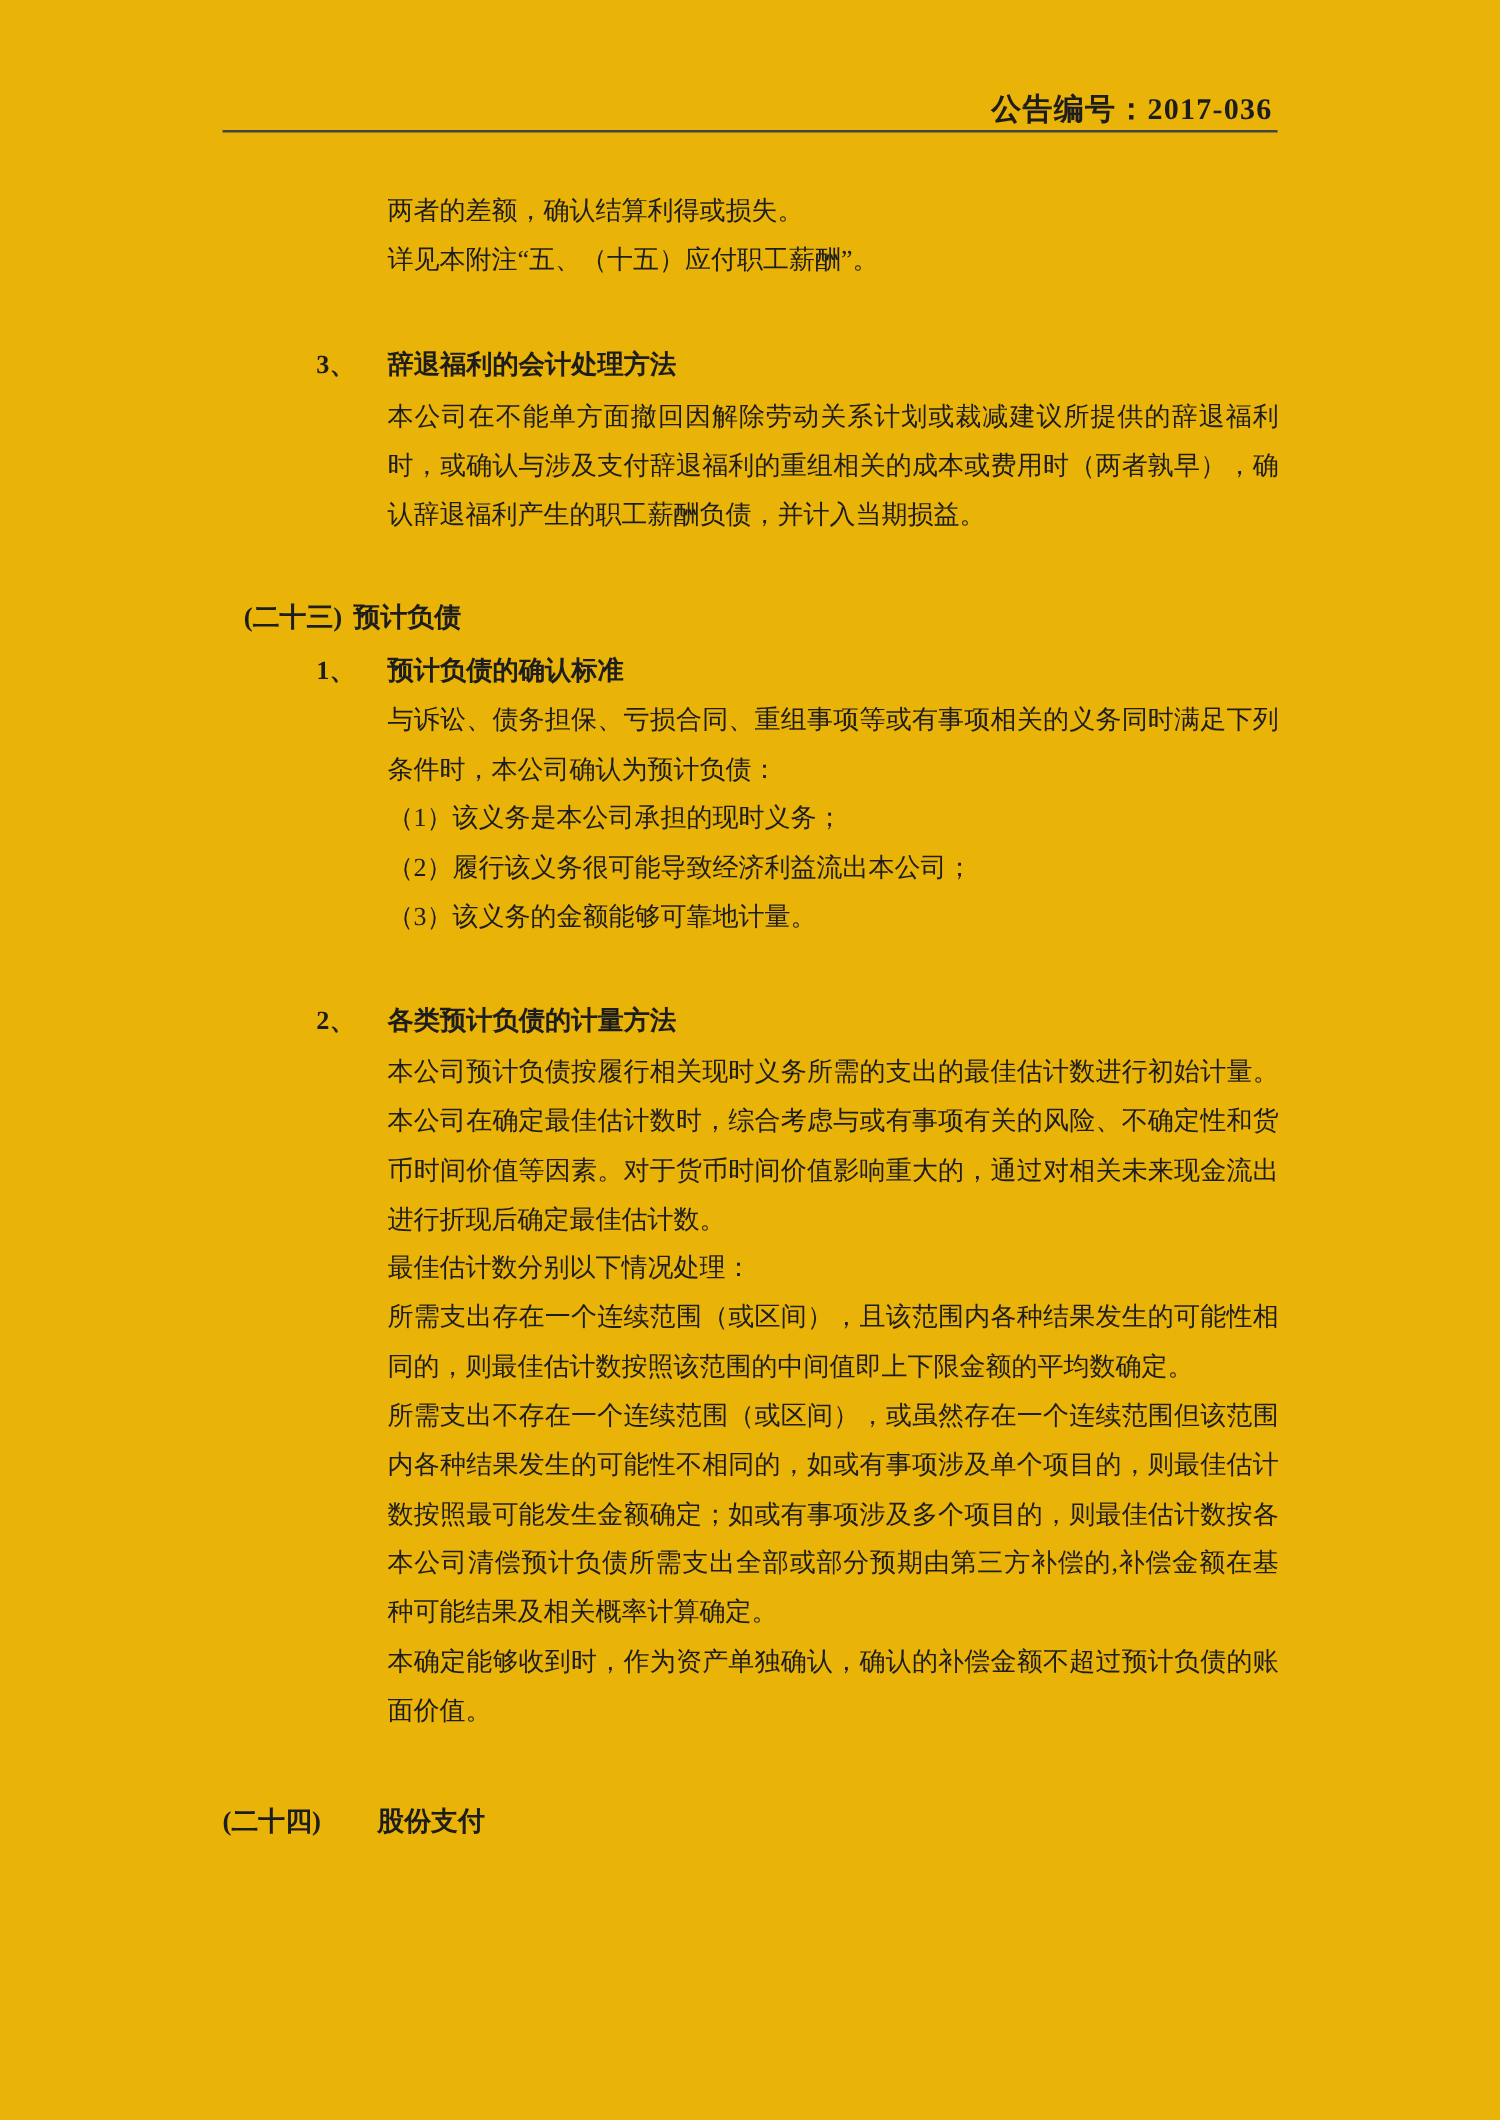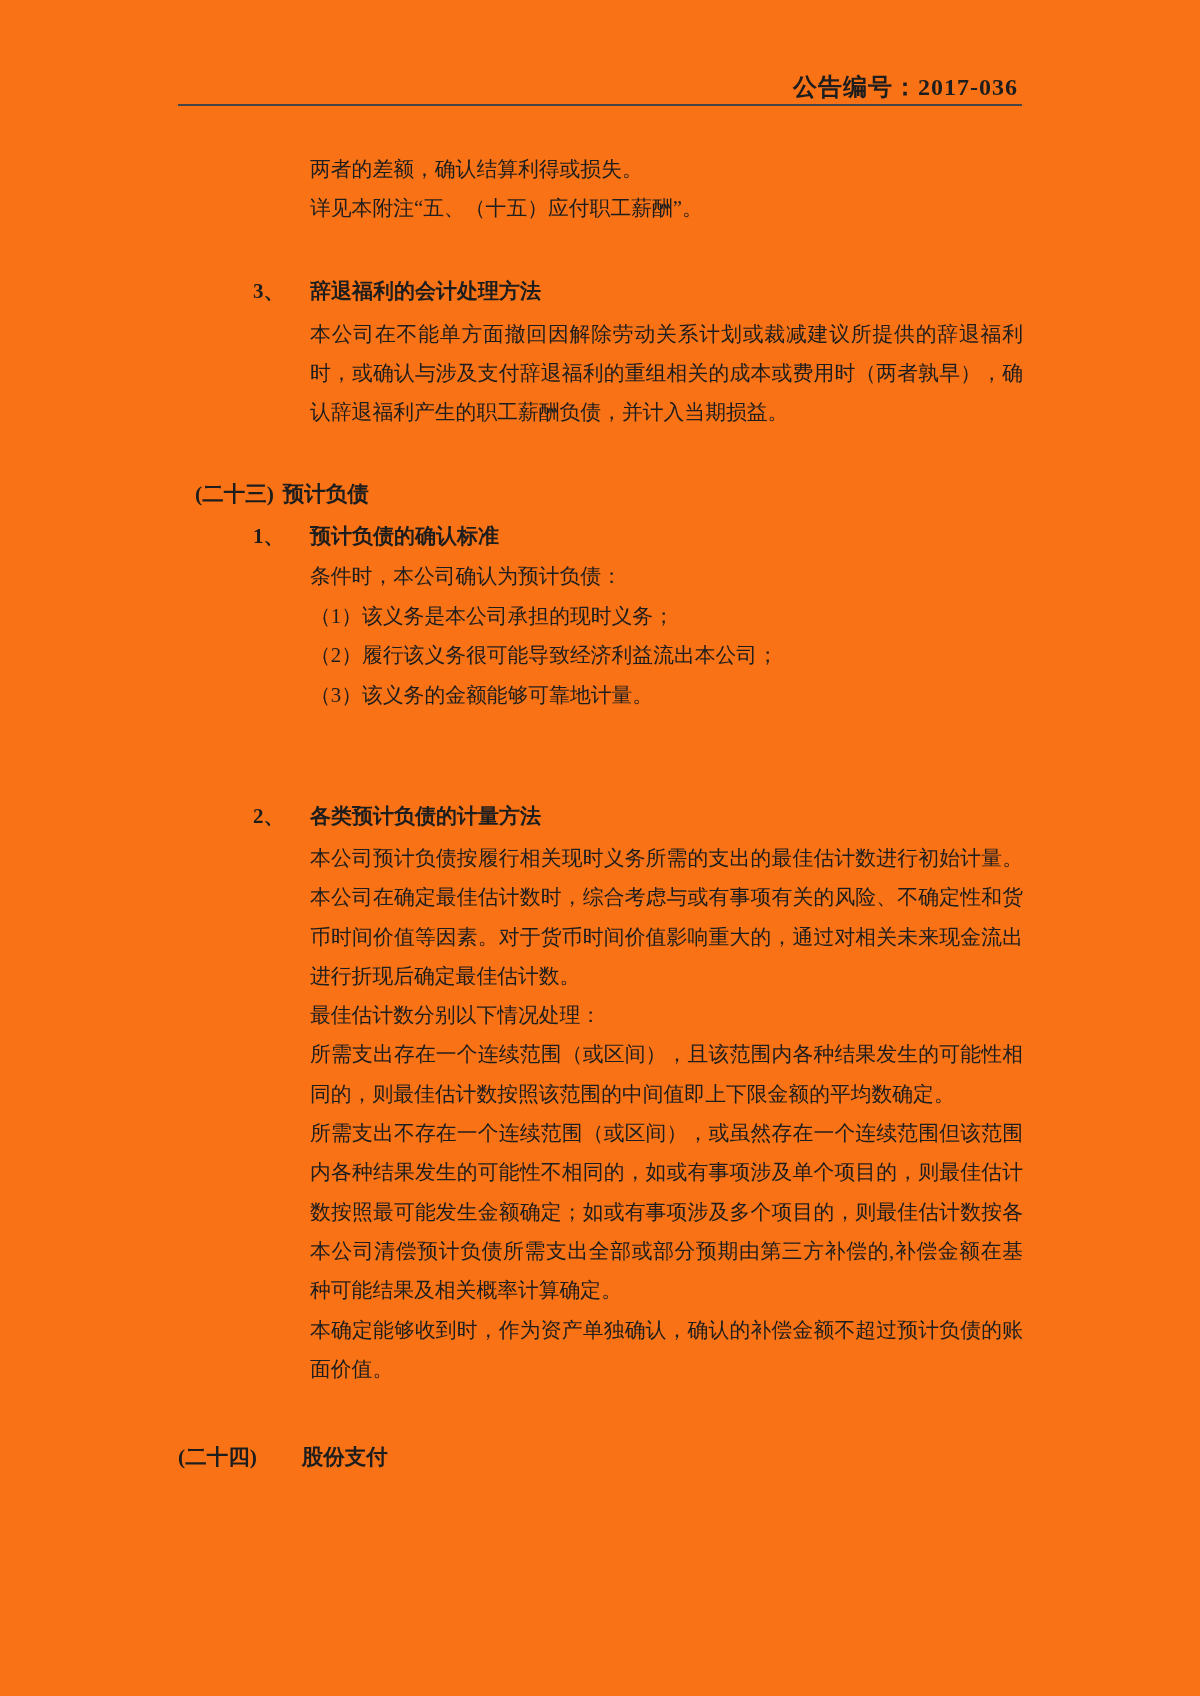--- a/index.html
+++ b/index.html
@@ -1,17 +1,17 @@
 <!DOCTYPE html>
 <html><head>
 <meta charset="utf-8">
 <style>
   html,body{margin:0;padding:0;background:#ffffff;}
   .page{
-    position:relative;width:1200px;height:1696px;background:#f97316;
+    position:relative;width:1200px;height:1696px;background:#eab308;
     font-family:"Liberation Serif","DejaVu Serif",serif;color:#1d1d1d;overflow:hidden;
   }
   .hdr{
     position:absolute;top:71px;right:182px;font-size:24px;font-weight:bold;
     letter-spacing:1px;white-space:nowrap;
   }
   .rule{position:absolute;left:178px;top:104px;width:844px;height:2px;background:#454545;}
   .blk{position:absolute;}
   .body{left:310px;width:713px;}
   .line{font-size:20.8px;line-height:39px;text-align:left;}
@@ -50,20 +50,21 @@
 
   <div class="blk sec" style="top:475px;margin-left:17px;">
     <span>(二十三)</span><span class="gap-sm">预计负债</span>
   </div>
 
   <div class="blk hnum" style="top:517px;">
     <span class="num">1、</span>
     <span class="t">预计负债的确认标准</span>
   </div>
   <div class="blk body p231" style="top:556px;">
+    <div class="line fill">与诉讼、债务担保、亏损合同、重组事项等或有事项相关的义务同时满足下列</div>
     <div class="line">条件时，本公司确认为预计负债：</div>
     <div class="line">（1）该义务是本公司承担的现时义务；</div>
     <div class="line">（2）履行该义务很可能导致经济利益流出本公司；</div>
     <div class="line">（3）该义务的金额能够可靠地计量。</div>
   </div>
 
   <div class="blk hnum" style="top:797px;">
     <span class="num">2、</span>
     <span class="t">各类预计负债的计量方法</span>
   </div>

